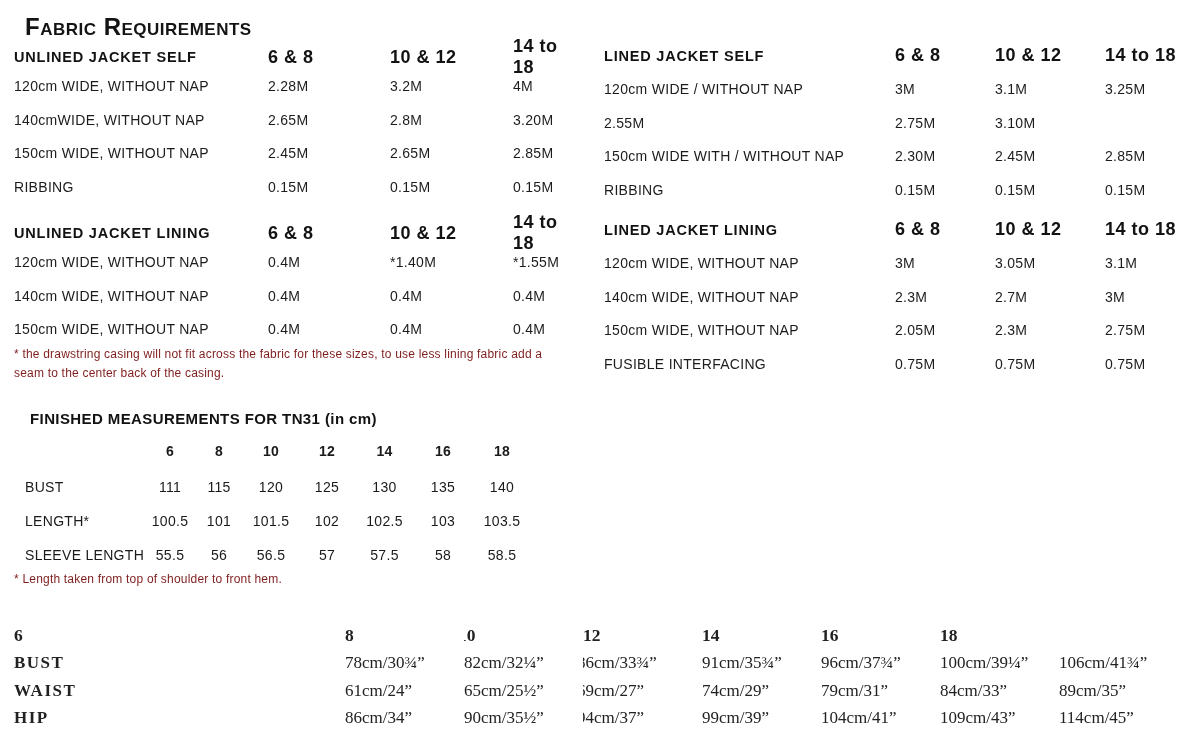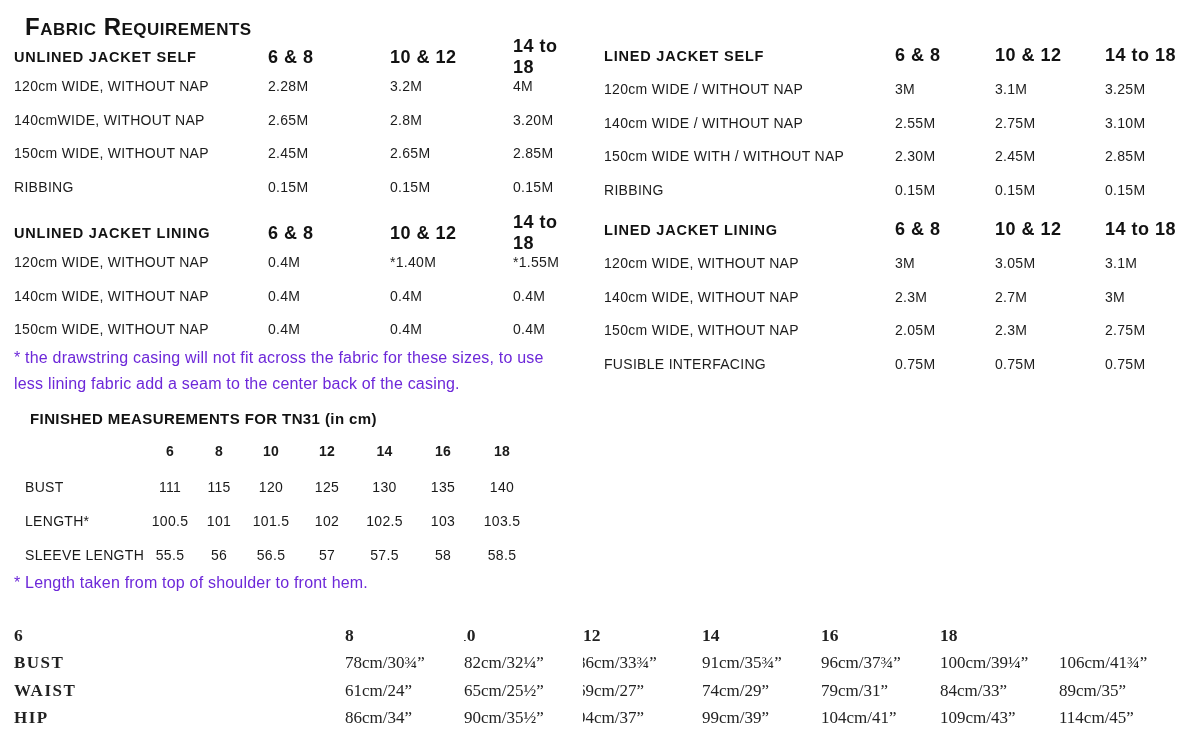--- a/index.html
+++ b/index.html
@@ -14,22 +14,22 @@
     letter-spacing:0.5px; color:#141414;
   }
   .ftable { position:absolute; }
   .frow { display:grid; align-items:center; height:33.5px; }
   .gl { grid-template-columns:254px 122px 123px 64px; }
   .gr { grid-template-columns:291px 100px 110px 75px; }
   .hlabel { font-weight:700; font-size:14.5px; letter-spacing:0.8px; color:#121212; }
   .hcol   { font-weight:700; font-size:18px;  letter-spacing:0.5px; color:#121212; }
   .rlabel, .val { font-size:14px; letter-spacing:0.3px; color:#1c1c1c; }
   .fnote {
-    position:absolute; font-size:16px; line-height:1.6;
-    letter-spacing:0.2px; color:#6d28d9;
+    position:absolute; font-size:12px; line-height:1.6;
+    letter-spacing:0.2px; color:#7f1d1d;
   }
   
   .mtitle {
     position:absolute; left:14px; top:410px;
     font-weight:700; font-size:15px; letter-spacing:0.4px; color:#121212;margin-left:16px;
   }
   .mtable { position:absolute; left:14px; top:432px; }
   .mrow {
     display:grid; height:34px; align-items:center;
     grid-template-columns:132px 48px 50px 54px 58px 57px 60px 58px;
@@ -132,21 +132,20 @@
       <div class="hcol">10 &amp; 12</div>
       <div class="hcol">14 to 18</div>
     </div>
     <div class="frow gr">
       <div class="rlabel">120cm WIDE / WITHOUT NAP</div>
       <div class="val">3M</div>
       <div class="val">3.1M</div>
       <div class="val">3.25M</div>
     </div>
     <div class="frow gr">
-      <div class="rlabel">140cm WIDE / WITHOUT NAP</div>
       <div class="val">2.55M</div>
       <div class="val">2.75M</div>
       <div class="val">3.10M</div>
     </div>
     <div class="frow gr">
       <div class="rlabel">150cm WIDE WITH / WITHOUT NAP</div>
       <div class="val">2.30M</div>
       <div class="val">2.45M</div>
       <div class="val">2.85M</div>
     </div>

